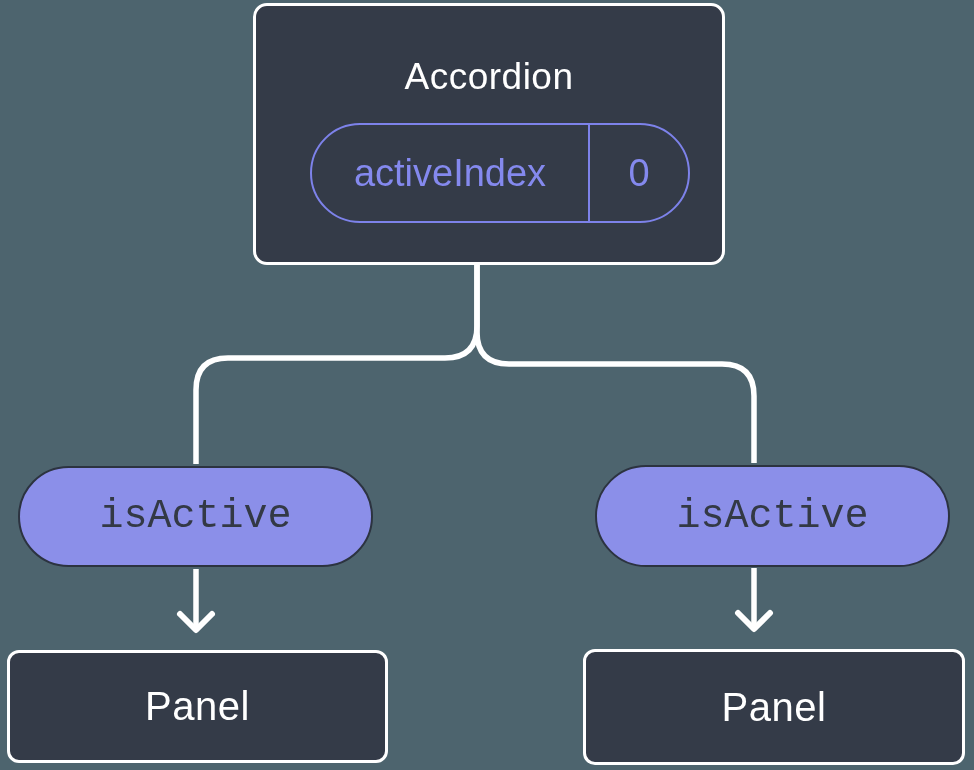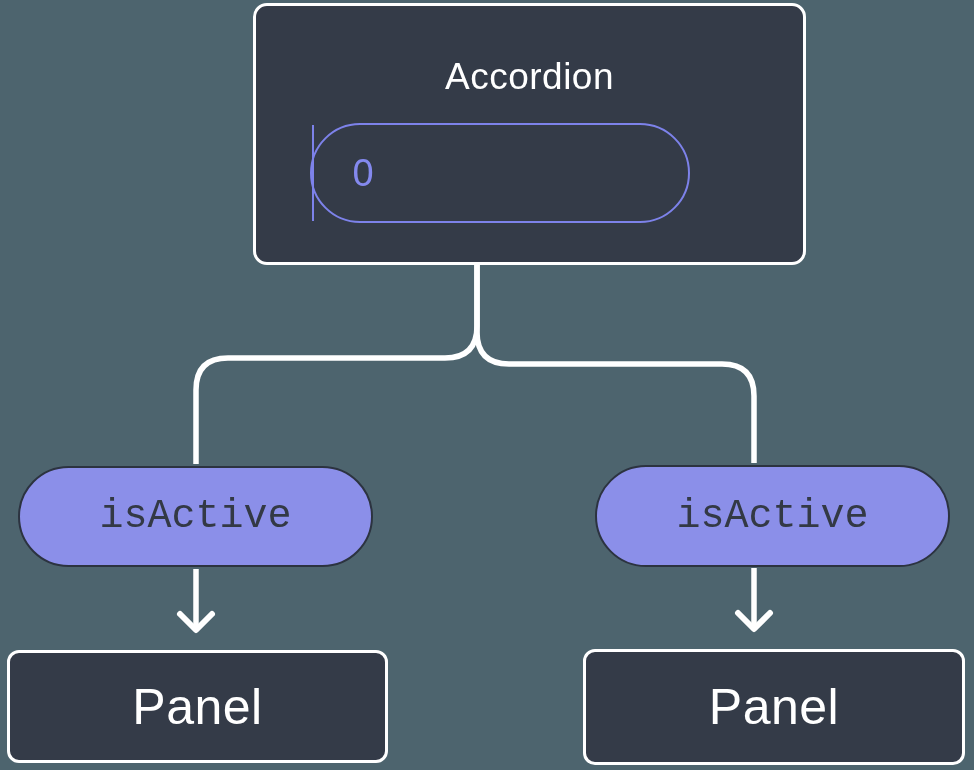--- a/index.html
+++ b/index.html
@@ -28,21 +28,21 @@
     stroke-linejoin: round;
     stroke-linecap: round;
   }
   .node {
     position: absolute;
     background: var(--node-fill, #343b48);
     border: 3px solid var(--node-border, #ffffff);
   }
   .accordion {
     left: 253px; top: 3px;
-    width: 553px; height: 262px;
+    width: 472px; height: 262px;
     border-radius: 14px;
     text-decoration: underline;
   }
   .accordion .node-title {
     position: absolute;
     left: 0; right: 0; top: 50px;
     text-align: center;
     font-size: 37px;
     font-weight: 500;
     letter-spacing: 0.5px;
@@ -92,21 +92,21 @@
   .pill-true  .seg.value { width: 140px; }
   .pill-false { left: 595px; top: 465px; width: 355px; height: 102px; }
   .pill-false .seg.value { width: 148px; }
   .panel {
     display: flex;
     align-items: center;
     justify-content: center;
     border-radius: 12px;
   }
   .panel .node-title {
-    font-size: 50px;
+    font-size: 40px;
     font-weight: 500;
     letter-spacing: 0.5px;
     color: var(--title-text, #ffffff);
   }
   .panel-left  { left: 7px;   top: 650px; width: 381px; height: 113px; }
   .panel-right { left: 583px; top: 649px; width: 382px; height: 116px; }
 </style>
 </head>
 <body>
 
@@ -117,20 +117,21 @@
     <path d="M 477 265 L 477 332 Q 477 364 509 364 L 722 364 Q 754 364 754 396 L 754 463"></path>
     <path d="M 196 569 L 196 626"></path>
     <path class="arrowhead" d="M 180 614 L 196 630 L 212 614"></path>
     <path d="M 754 568 L 754 625"></path>
     <path class="arrowhead" d="M 738 613 L 754 629 L 770 613"></path>
   </svg>
 
   <div class="node accordion">
     <div class="node-title">Accordion</div>
     <div class="pill outline">
+      <span class="seg name">activeIndex</span>
       <span class="seg value">0</span>
     </div>
   </div>
 
   <div class="pill solid pill-true">
     <span class="seg name">isActive</span>
   </div>
 
   <div class="pill solid pill-false">
     <span class="seg name">isActive</span>

